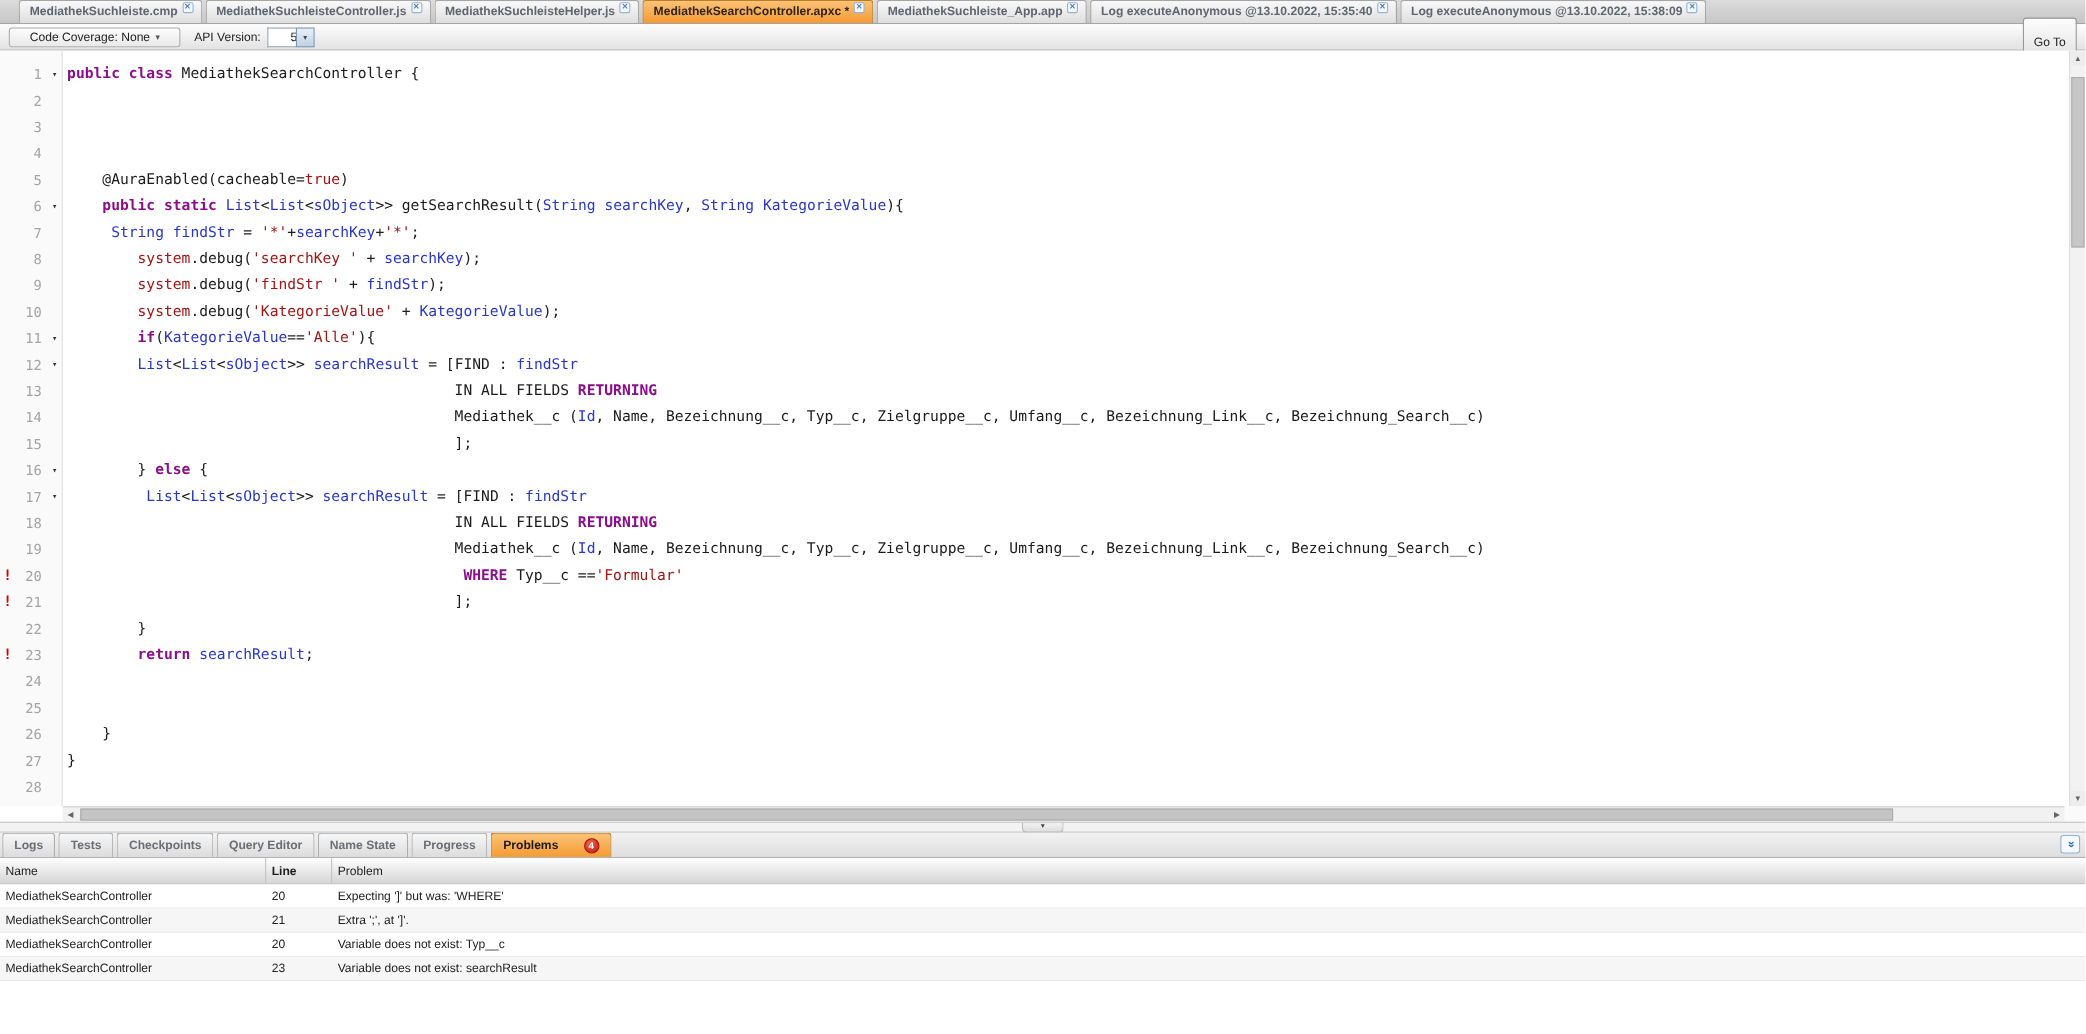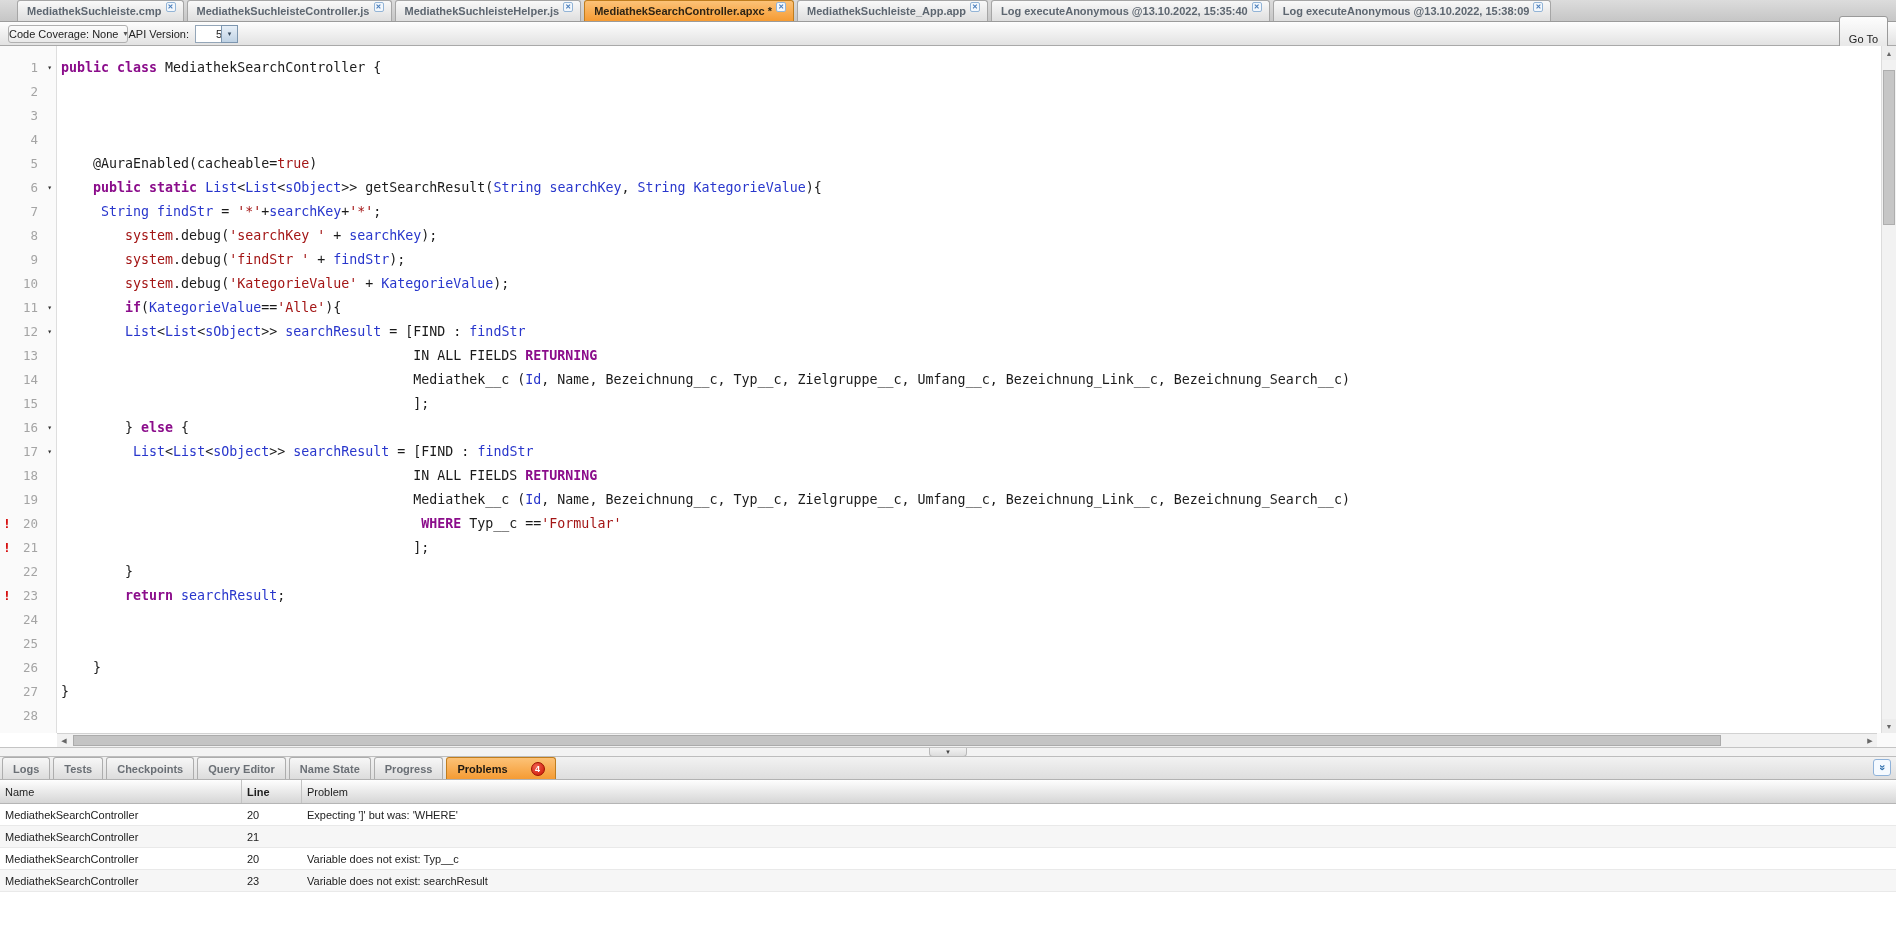--- a/index.html
+++ b/index.html
@@ -14,24 +14,24 @@
          background:linear-gradient(#f9f9f9,#dedede); border:1px solid #a6a6a6; border-bottom:none;
          border-radius:3px 3px 0 0; font-size:11px; font-weight:bold; color:#5d6670; white-space:nowrap; cursor:default; }
   .tab.active { background:linear-gradient(#fcc277,#f59b33); border-color:#c07d1e; color:#2e2414; }
   .tab-close { display:inline-block; margin-left:4px; margin-bottom:8px; width:10px; height:10px; line-height:8px;
                font-size:7px; text-align:center; color:#4a7ebb; background:#f2f7fc; border:1px solid #93b4d6;
                border-radius:2px; font-weight:bold; }
 
   
   .toolbar { height:24px; background:linear-gradient(#fdfdfd,#e2e2e2); border-bottom:1px solid #a9a9a9;
              display:flex; align-items:center; padding:0 8px; font-size:11px; color:#222; flex:none; }
-  .ddbtn { display:flex; align-items:center; height:18px; padding:0 0; background:linear-gradient(#fcfcfc,#e9e9e9);
+  .ddbtn { display:flex; align-items:center; height:18px; padding:0 18px; background:linear-gradient(#fcfcfc,#e9e9e9);
            border:1px solid #b0b0b0; border-radius:3px; font-size:11px; color:#222; cursor:default; }
   .ddbtn .caret { font-size:8px; color:#555; margin-left:5px; }
-  .apilbl { margin-right:6px; }
+  .apilbl { margin-left:12px; margin-right:6px; }
   .selbox { display:flex; align-items:center; height:18px; }
   .sel-val { width:26px; height:18px; line-height:16px; background:#fff; border:1px solid #94a6b8;
              border-right:none; text-align:center; font-size:11px;padding-left:20px; }
   .sel-btn { width:17px; height:18px; background:linear-gradient(#e8f0f8,#bfd2e4); border:1px solid #7d96af;
              font-size:7px; color:#35495e; display:flex; align-items:center; justify-content:center; }
   .tspacer { flex:1; }
   .gotobtn { height:36px; padding:16px 9px; background:linear-gradient(#fdfdfd,#e4e4e4); border:1px solid #9a9a9a;
              border-radius:3px; font-size:11px; color:#222; cursor:default; }
 
   
@@ -308,20 +308,21 @@
     </div>
     <div id="prows">
         <div class="prow">
           <div class="td c-name">MediathekSearchController</div>
           <div class="td c-line">20</div>
           <div class="td c-prob">Expecting ']' but was: 'WHERE'</div>
         </div>
         <div class="prow alt">
           <div class="td c-name">MediathekSearchController</div>
           <div class="td c-line">21</div>
+          <div class="td c-prob">Extra ';', at ']'.</div>
         </div>
         <div class="prow">
           <div class="td c-name">MediathekSearchController</div>
           <div class="td c-line">20</div>
           <div class="td c-prob">Variable does not exist: Typ__c</div>
         </div>
         <div class="prow alt">
           <div class="td c-name">MediathekSearchController</div>
           <div class="td c-line">23</div>
           <div class="td c-prob">Variable does not exist: searchResult</div>

